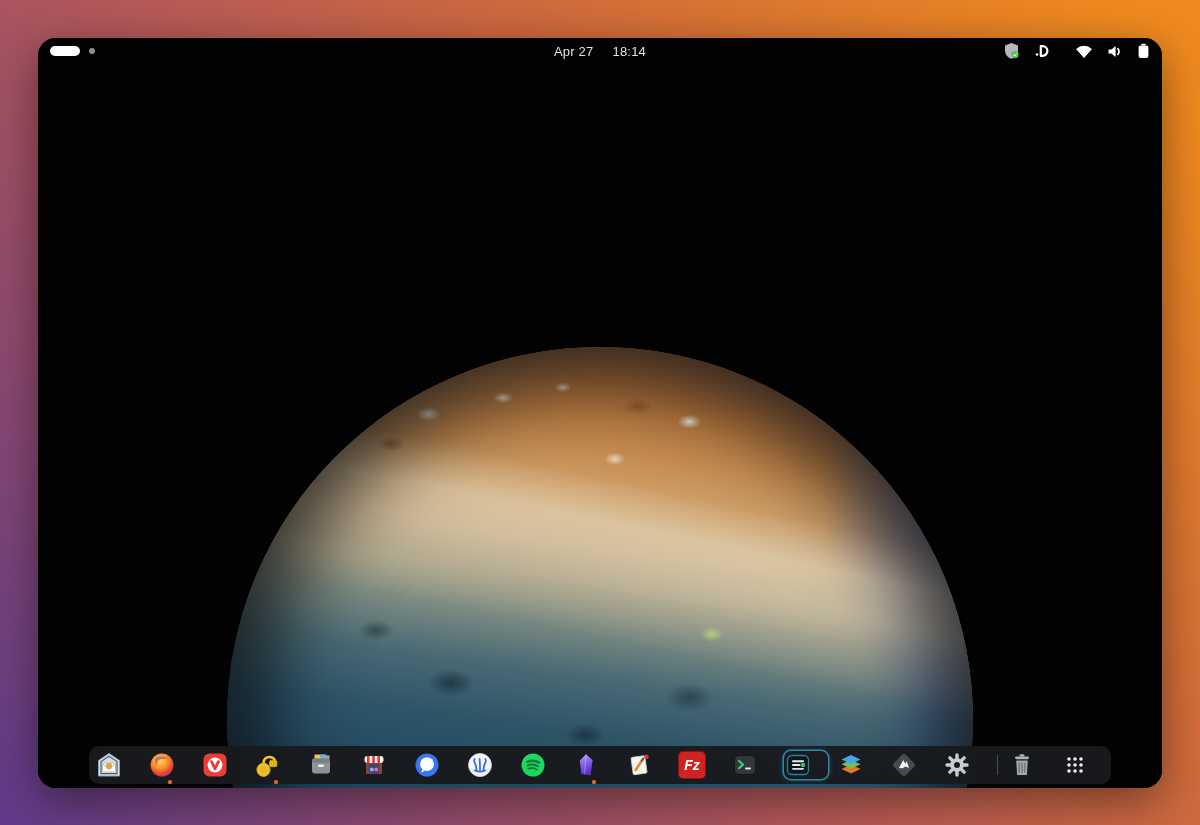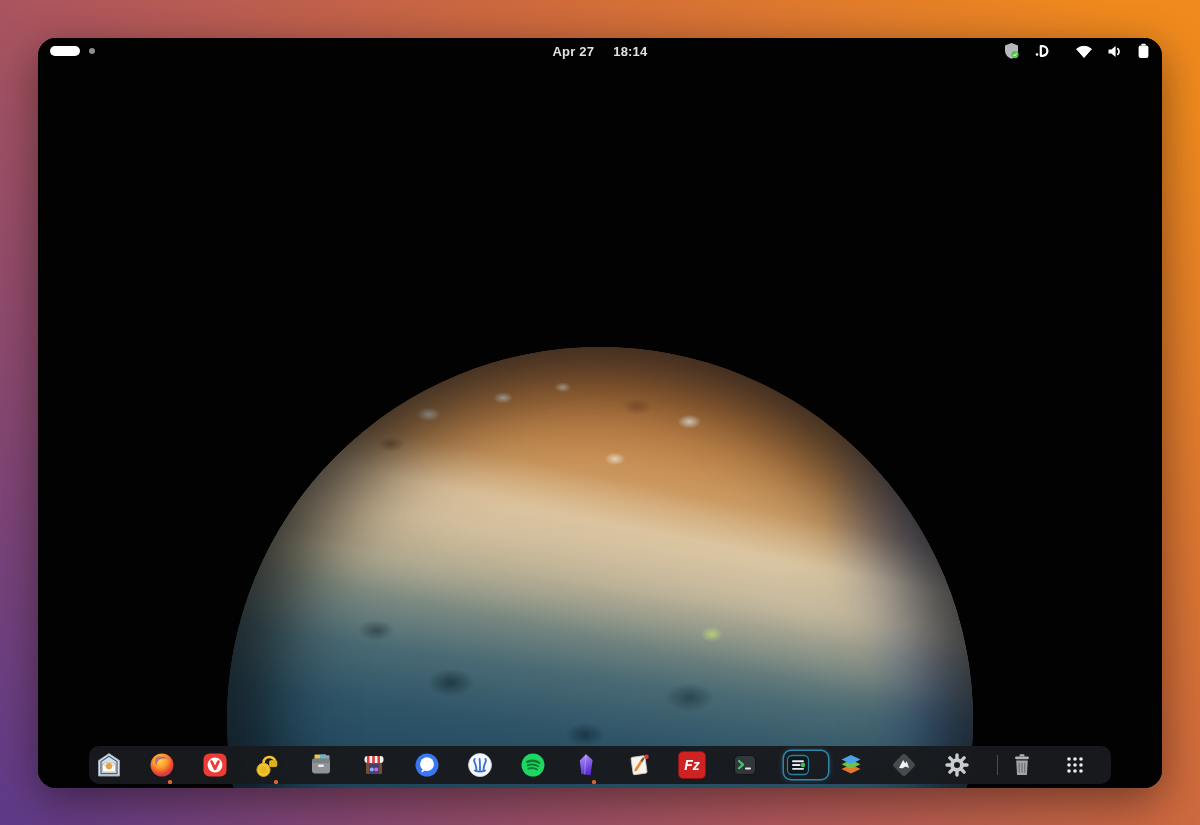--- a/index.html
+++ b/index.html
@@ -45,21 +45,21 @@
     position:absolute;left:0;top:0;right:0;height:26px;
     display:flex;align-items:center;background:transparent;z-index:5;
     padding:0 12px;box-sizing:border-box;
   }
   .ws-group{display:flex;align-items:center;gap:9px;}
   .ws-pill{width:30px;height:10px;border-radius:5px;background:#ffffff;}
   .ws-dot{width:6px;height:6px;border-radius:50%;background:#8a8f94;}
   .clock{
     position:absolute;left:0;right:0;top:0;height:26px;
     display:flex;align-items:center;justify-content:center;gap:19px;
-    color:#e2e2e2;font-size:13px;font-weight:bold;letter-spacing:.2px;pointer-events:none;
+    color:#e2e2e2;font-size:13px;font-weight:normal;letter-spacing:.2px;pointer-events:none;
   }
   .clock span{pointer-events:auto;}
   .tray{margin-left:auto;display:flex;align-items:center;}
   .tray .gap-sm{margin-left:14px;}
   .tray .gap-lg{margin-left:24px;}
   .tray svg{display:block;}
   
   .dock{
     position:absolute;left:50%;transform:translateX(-50%);bottom:4px;
     height:38px;display:flex;align-items:center;gap:9px;

